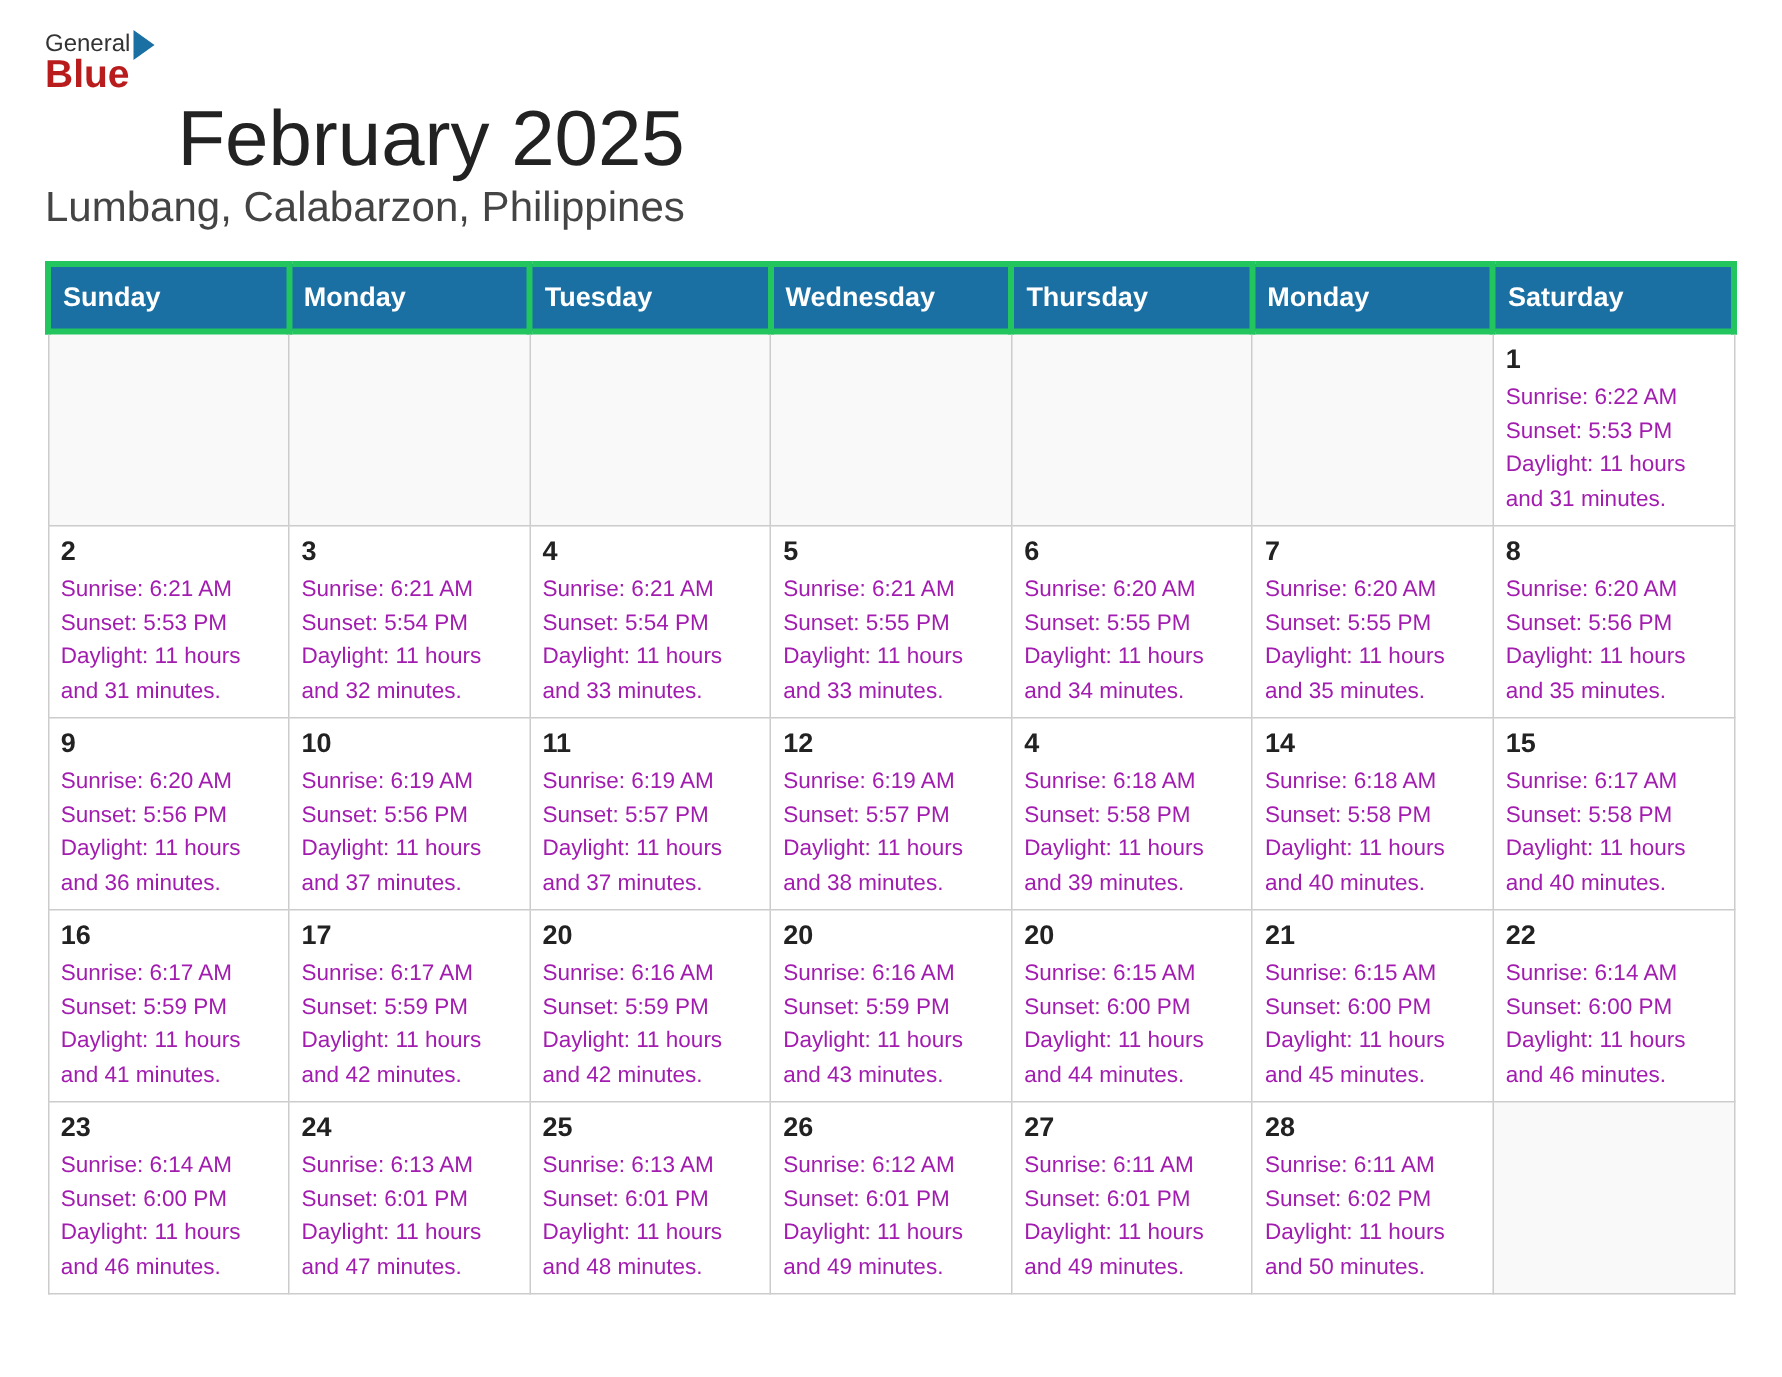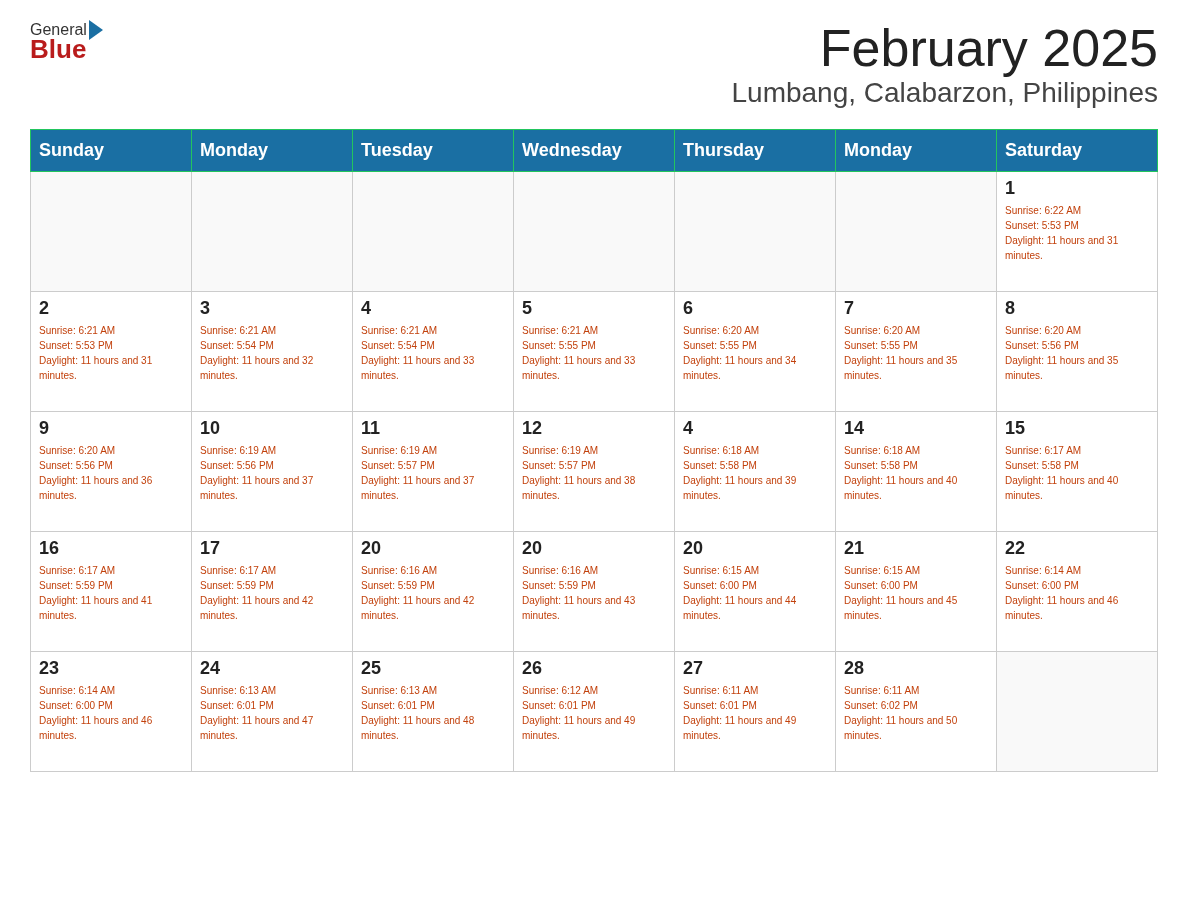--- a/index.html
+++ b/index.html
@@ -5,23 +5,24 @@
     * { margin: 0; padding: 0; box-sizing: border-box; }
     body {
       font-family: Arial, sans-serif;
       background: #fff;
       width: 1188px;
       min-height: 918px;
       padding: 20px 30px;
     }
     .header {
       display: flex;
-      justify-content: space-between;
+      justify-content: flex-start;
       align-items: flex-start;
       margin-bottom: 20px;
+      flex-direction: column;
     }
     .logo-general { color: #333; }
     .logo-arrow {
       width: 0; height: 0;
       border-left: 14px solid #1a6fa3;
       border-top: 10px solid transparent;
       border-bottom: 10px solid transparent;
       margin: 0 2px;
     }
     .title-area {
@@ -42,21 +43,21 @@
       width: 100%;
       border-collapse: collapse;
     }
     .calendar thead tr th {
       background: #1a6fa3;
       color: #fff;
       font-size: 18px;
       font-weight: bold;
       padding: 10px 8px;
       text-align: left;
-      border: 1px solid #22c55e;
+      border: 4px solid #22c55e;
     }
     .calendar tbody tr td {
       vertical-align: top;
       border: 1px solid #ccc;
       padding: 6px 8px;
       width: calc(100% / 7);
       min-height: 110px;
       font-size: 13px;
       color: #222;
     }
@@ -64,22 +65,22 @@
       background: #f9f9f9;
     }
     .day-number {
       font-size: 18px;
       font-weight: bold;
       color: #222;
       display: block;
       margin-bottom: 4px;
     }
     .day-info {
-      font-size: 10px;
-      color: #c2410c;
+      font-size: 15px;
+      color: #a21caf;
       line-height: 1.5;
     }
     .calendar tbody tr td {
       height: 120px;
     }
     .logo-wrapper {
       display: flex;
       flex-direction: column;
     }
     .logo-line1 {

